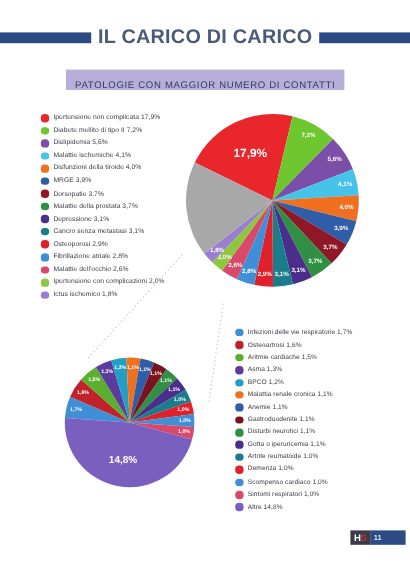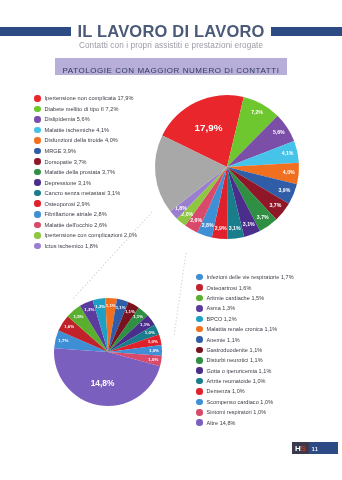--- a/index.html
+++ b/index.html
@@ -80,24 +80,23 @@
     flex:1; display:flex; align-items:center; padding-left:3px;
   }
 </style>
 </head>
 <body>
 
 <div id="page">
 
   <div class="title-row">
     <div class="title-bar-left"></div>
-    <div class="title-text">IL LAVORO DI LAVORO</div>
+    <div class="title-text">IL CARICO DI CARICO</div>
     <div class="title-bar-right"></div>
   </div>
-  <div class="subtitle">Contatti con i propri assistiti e prestazioni erogate</div>
 
   <div class="banner">
     <div class="banner-text">PATOLOGIE CON MAGGIOR NUMERO DI CONTATTI</div>
   </div>
 
   <div class="legend" id="legend-main">
       <div class="legend-item">
         <span class="dot" style="background: rgb(232, 38, 43);"></span>
         <span class="legend-label">Ipertensione non complicata  17,9%</span>
       </div>

